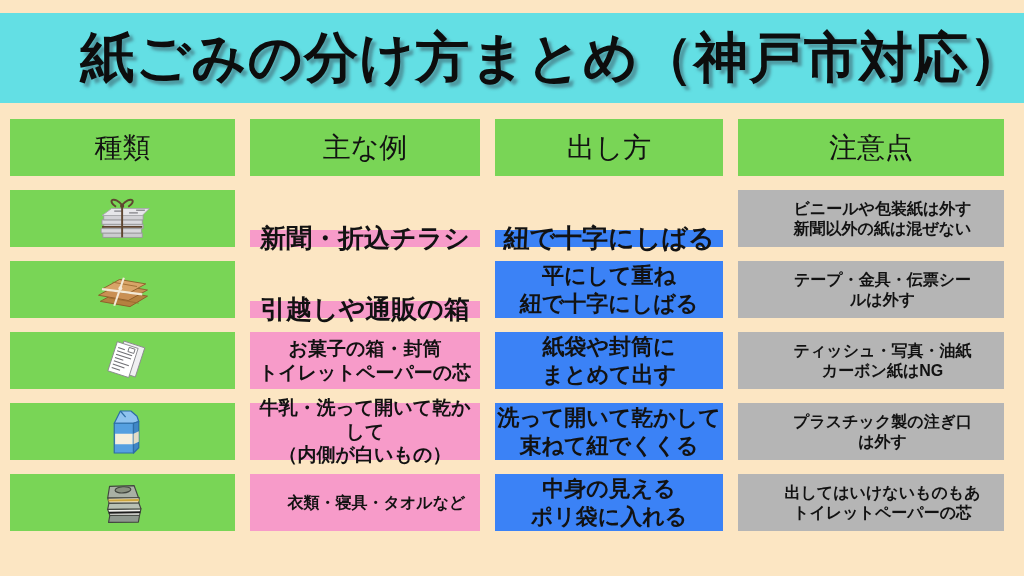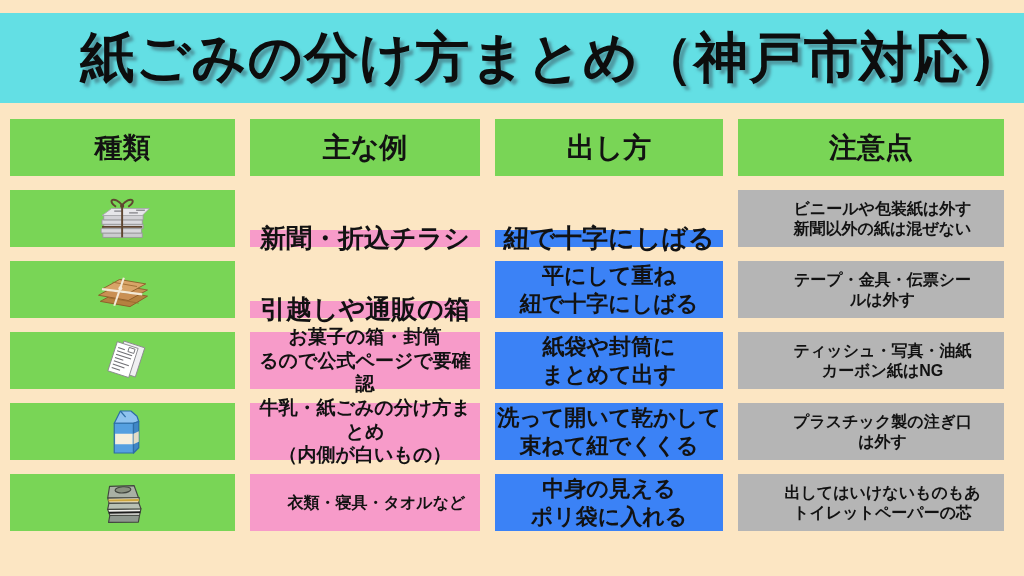--- a/index.html
+++ b/index.html
@@ -27,21 +27,21 @@
     display:grid;
     grid-template-columns:225px 230px 228px 266px;
     grid-auto-rows:57px;
     column-gap:15px;row-gap:14px;
   }
   .cell{
     display:flex;align-items:center;justify-content:center;
     text-align:center;font-weight:bold;line-height:1.25;
     white-space:pre-line;
   }
-  .head{background:#79d556;font-size:28px;font-weight:700;}
+  .head{background:#79d556;font-size:28px;font-weight:400;}
   .type{background:#79d556;}
   .example{background:#f79bc9;}
   .how{background:#3b82f6;}
   .note{background:#b5b5b5;}
   .fs26{font-size:26px;margin-top:40px;}
   .fs22{font-size:22px;}
   .fs21{font-size:16px;padding-left:23px;}
   .fs19{font-size:19px;}
   .icon{display:block;}
 </style>
@@ -124,39 +124,39 @@
           <line x1="30" y1="31" x2="40" y2="31"></line>
           <line x1="30" y1="35" x2="48" y2="35"></line>
           <line x1="30" y1="39" x2="44" y2="39"></line>
           <line x1="30" y1="43" x2="40" y2="43"></line>
         </g>
         <rect x="42" y="15" width="7" height="5" fill="#ffffff" stroke="#6f6f74"></rect>
       </g>
     </svg>
   </div>
   <div class="cell example fs19">お菓子の箱・封筒
-るので公式ページで要確認</div>
+トイレットペーパーの芯</div>
   <div class="cell how fs22">紙袋や封筒に
 まとめて出す</div>
   <div class="cell note fs21">ティッシュ・写真・油紙
 カーボン紙はNG</div>
 
   <div class="cell type">
     <svg class="icon" width="80" height="56" viewBox="0 0 80 64">
       <g stroke="#2d6da6" stroke-width="1.4" stroke-linejoin="round">
         <polygon points="30,22 37,8 49,8 56,14 58,20 52,22" fill="#8fc3ef"></polygon>
         <rect x="30" y="22" width="22" height="34" fill="#55a0e0"></rect>
         <polygon points="52,22 58,20 58,50 52,56" fill="#3f86c6"></polygon>
         <line x1="37" y1="8" x2="43" y2="15"></line>
       </g>
       <rect x="31" y="34" width="20" height="12" fill="#f6efdd"></rect>
       <polygon points="52,34 58,31 58,43 52,46" fill="#e3dcc6"></polygon>
     </svg>
   </div>
-  <div class="cell example fs19">牛乳・紙ごみの分け方まとめ
+  <div class="cell example fs19">牛乳・洗って開いて乾かして
 （内側が白いもの）</div>
   <div class="cell how fs22">洗って開いて乾かして
 束ねて紐でくくる</div>
   <div class="cell note fs21">プラスチック製の注ぎ口
 は外す</div>
 
   <div class="cell type">
     <svg class="icon" width="80" height="56" viewBox="0 0 80 64">
       <g transform="rotate(-4 40 32)" stroke="#42463f" stroke-width="1.3" stroke-linejoin="round">
         <path d="M24,45 L58,47 L56,55 L22,53 Z" fill="#8e978f"></path>

